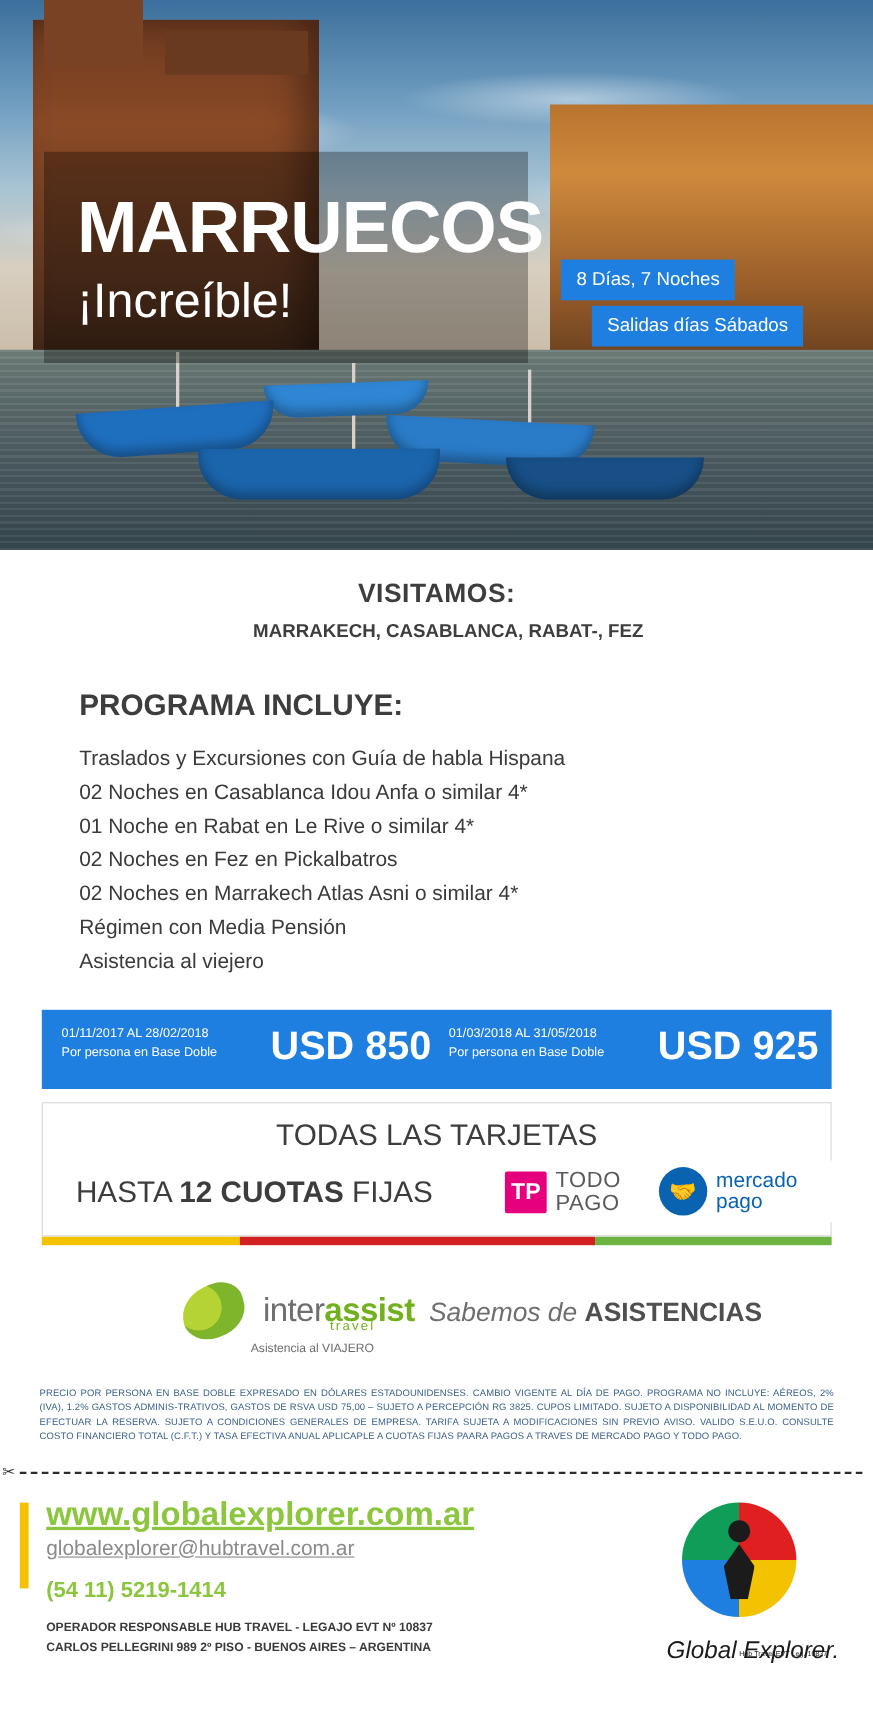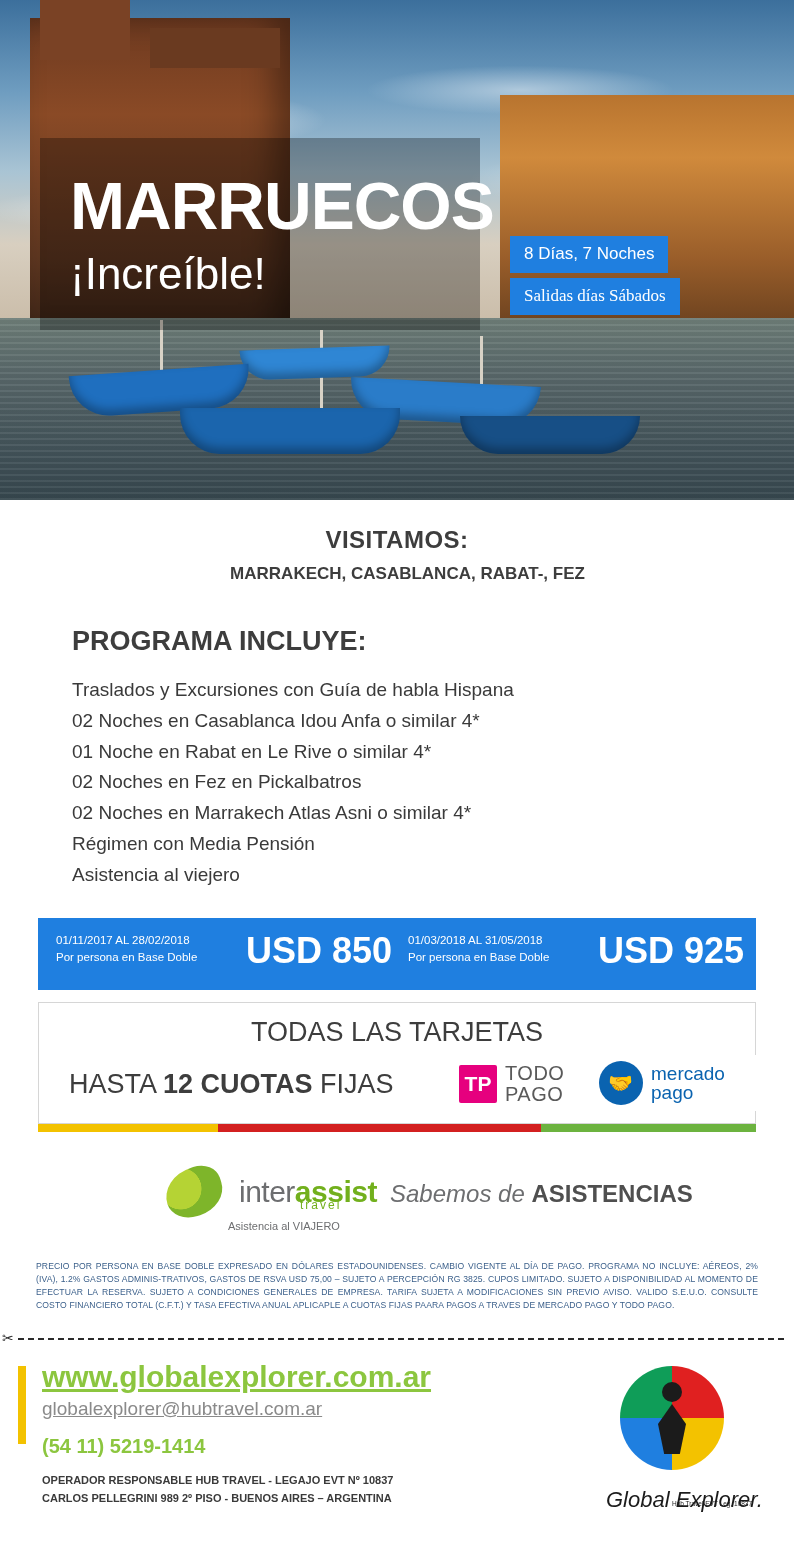--- a/index.html
+++ b/index.html
@@ -88,21 +88,21 @@
   }
   .hero-sub {
     position: absolute; left: 70px; top: 252px;
     font-size: 44px; color: #ffffff; font-weight: normal; line-height: 1;
   }
   .badge {
     position: absolute; background: #1f7fe0; color: #fff;
     font-size: 17px; padding: 8px 14px 9px 14px; white-space: nowrap;
   }
   .badge1 { left: 510px; top: 236px; }
-  .badge2 { left: 510px; top: 278px; font-family: Liberation Serif, serif; }
+  .badge2 { left: 538px; top: 278px; }
 
   
   .visitamos-title {
     text-align: center; margin-top: 26px;
     font-size: 24px; font-weight: bold; color: #3d3d3d; letter-spacing: 0.5px;
   }
   .visitamos-list {
     text-align: center; margin-top: 10px;
     font-size: 17px; font-weight: bold; color: #3d3d3d; padding-left: 21px;
   }

